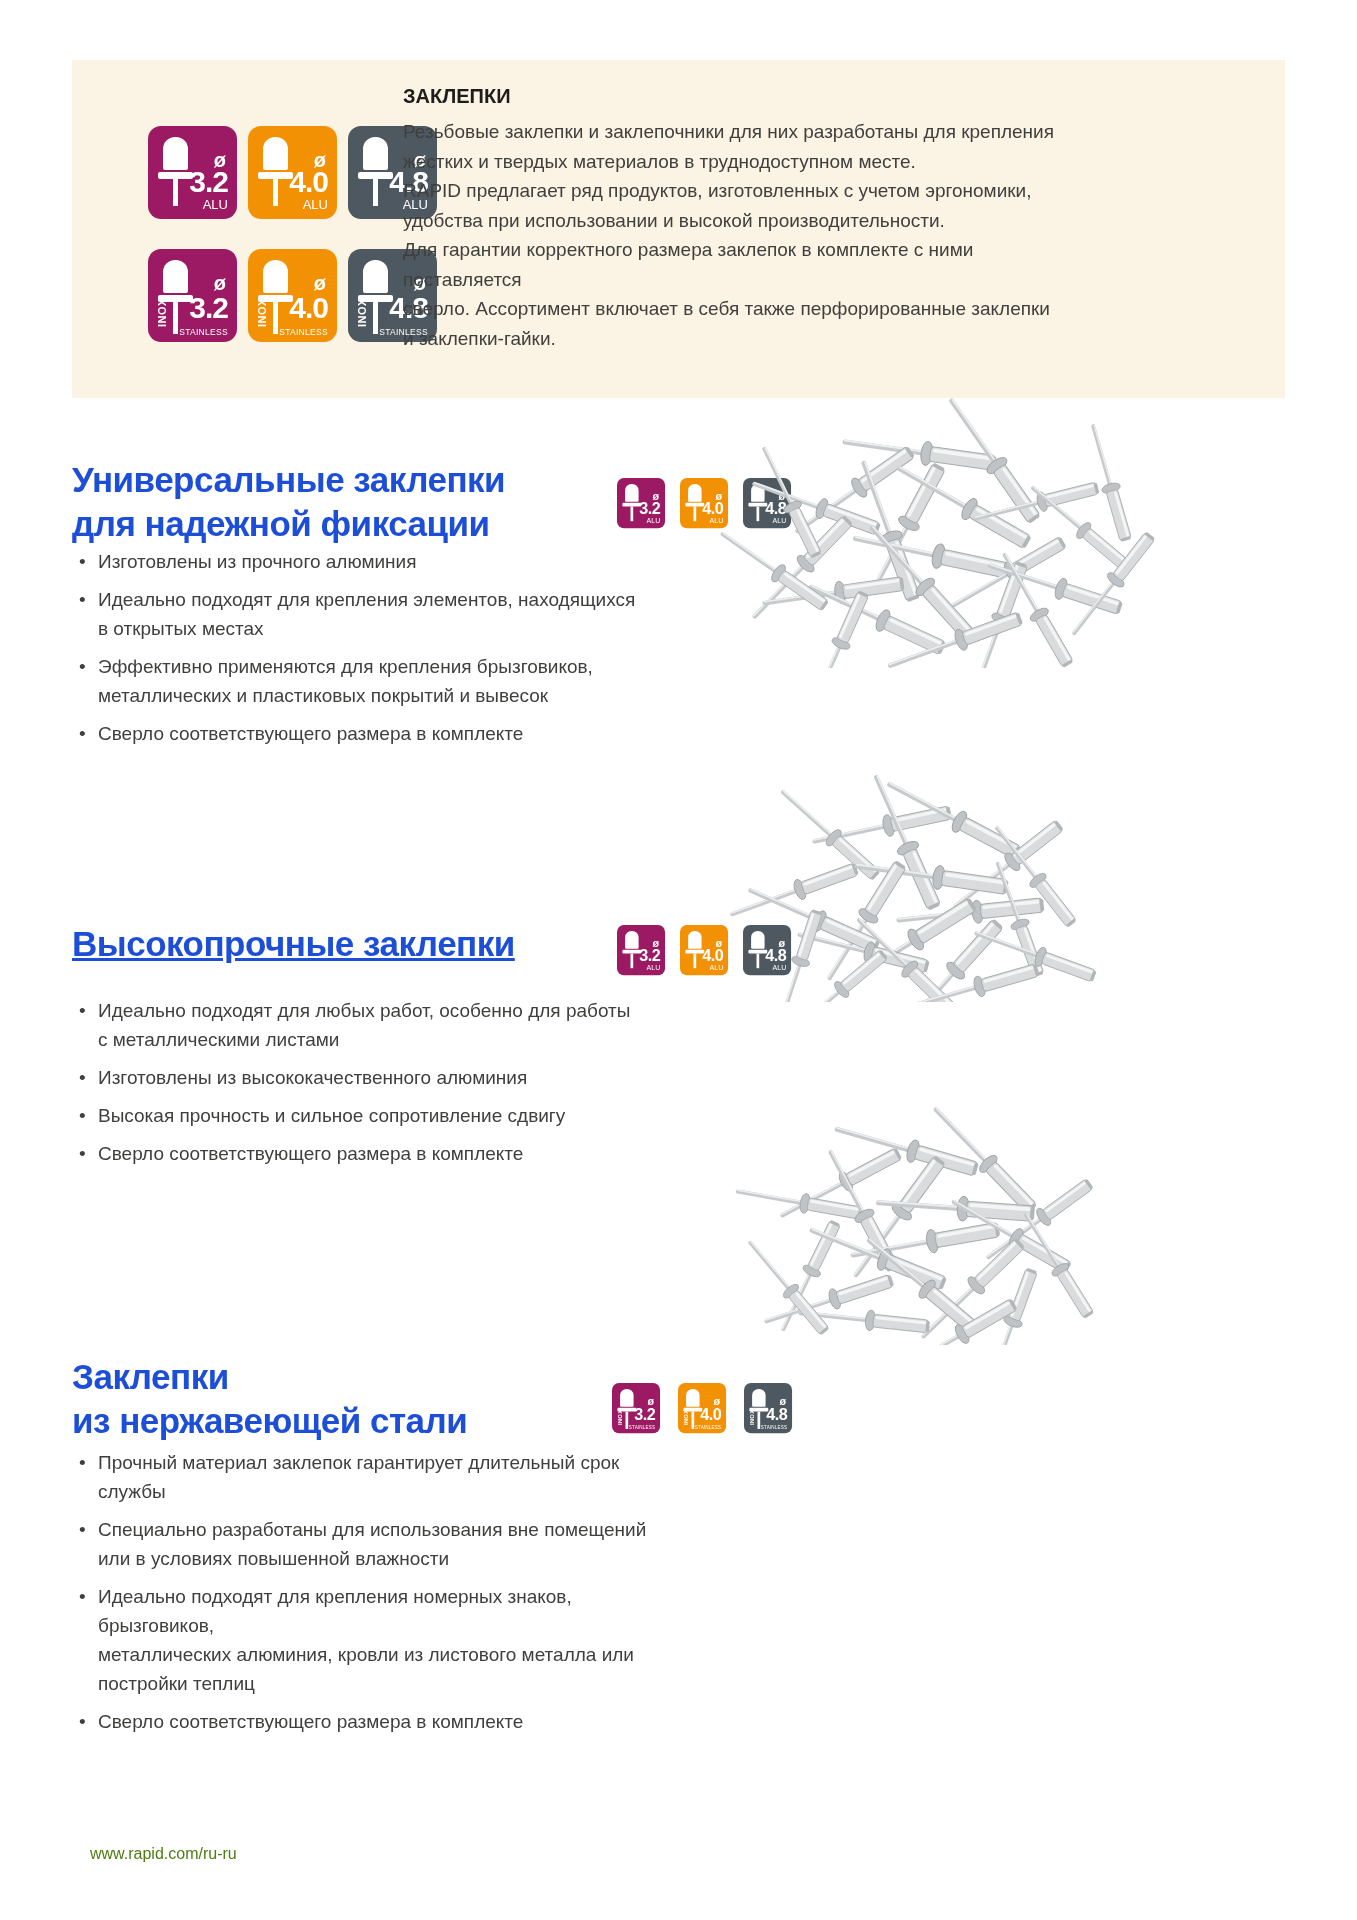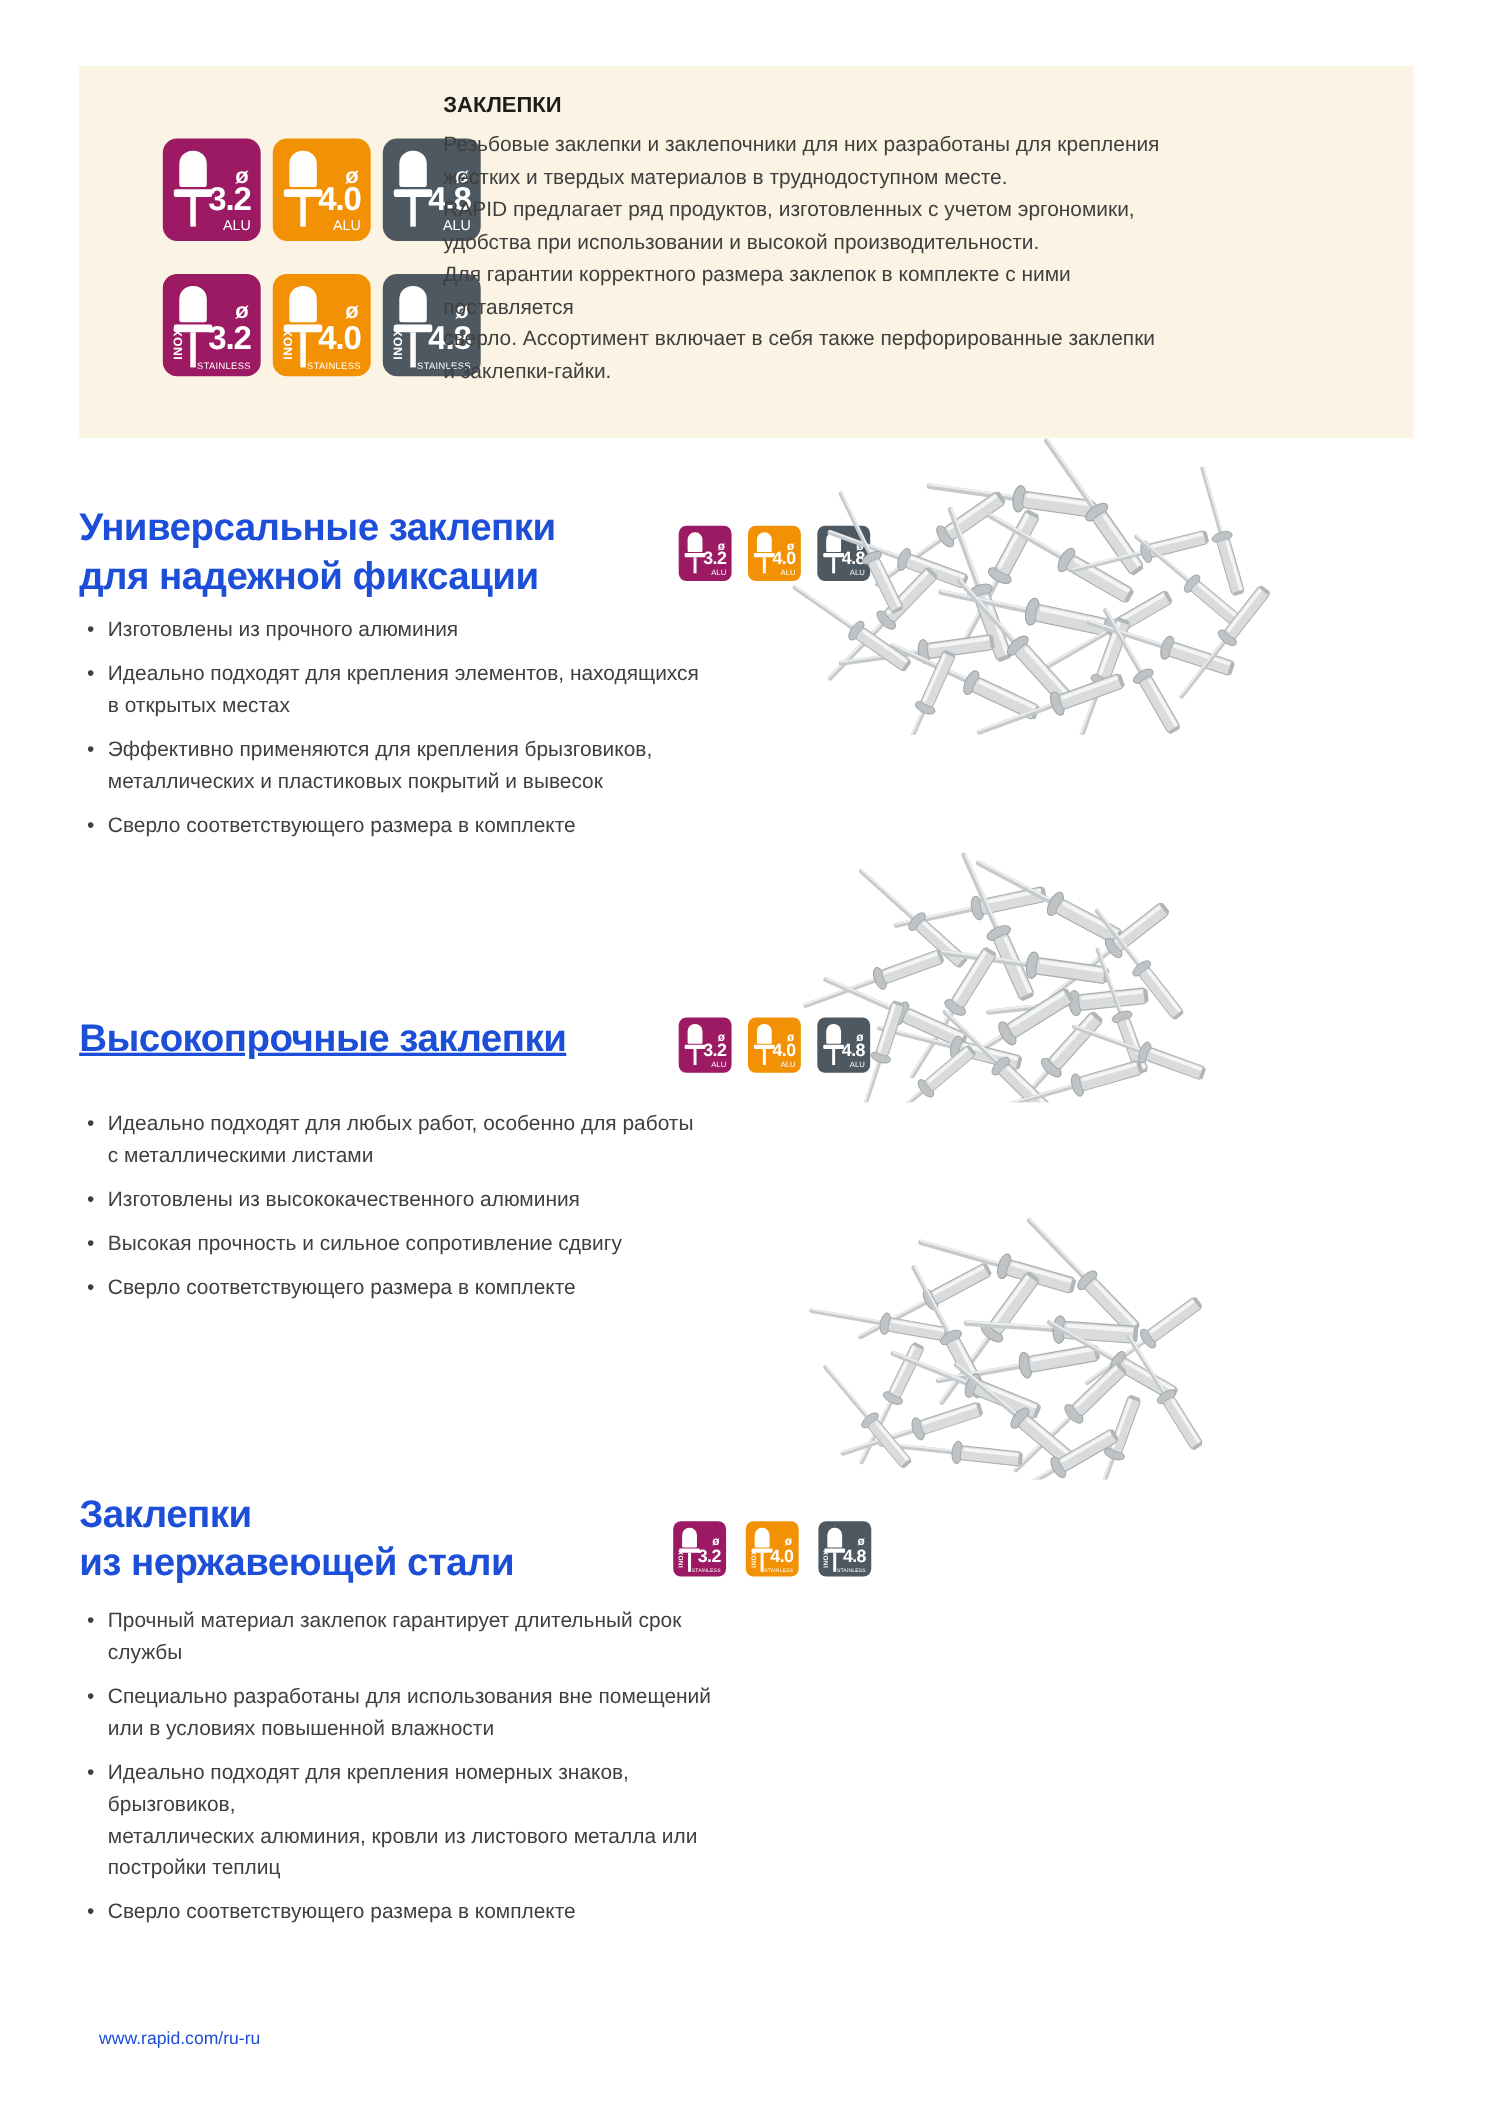--- a/index.html
+++ b/index.html
@@ -45,30 +45,30 @@
   .header-para  { margin-top:8px; font-size:19px; line-height:29.5px; color:#3f3f3e; white-space:pre-line; }
 
   
   .section-title {
     position:absolute; left:72px; font-size:35px; font-weight:700; color:#1d4ed8;
     line-height:44px; letter-spacing:-0.5px; white-space:pre-line;
   }
   .bullets { position:absolute; left:76px; width:575px; list-style:none; margin:0; padding:0; }
   .bullets li {
     position:relative; padding-left:22px; margin-bottom:9px;
-    font-size:19px; line-height:29px; color:#3f3f3e; white-space:pre-line;margin-top:11px;
+    font-size:19px; line-height:29px; color:#3f3f3e; white-space:pre-line;
   }
   .bullets li::before { content:"•"; position:absolute; left:3px; top:0; color:#3f3f3e; }
 
   
   .photo { position:absolute; }
   .photo svg { display:block; }
 
   
-  .footer { position:absolute; left:90px; top:1845px; font-size:16px; color:#1d4ed8; }
+  .footer { position:absolute; left:90px; top:1845px; font-size:16px; color:#4d7c0f; }
 </style>
 </head>
 <body>
 
 <svg width="0" height="0" style="position:absolute">
   <defs>
     <g id="rivet">
       <rect x="-90" y="-2.2" width="76" height="4.4" rx="2.2" fill="#c7cacc"></rect>
       <rect x="-89" y="-2" width="74" height="1.6" rx="0.8" fill="#eceeef"></rect>
       <ellipse cx="-16" cy="0" rx="5" ry="10.5" fill="#bfc3c6" stroke="#9aa0a3" stroke-width="0.8"></ellipse>

